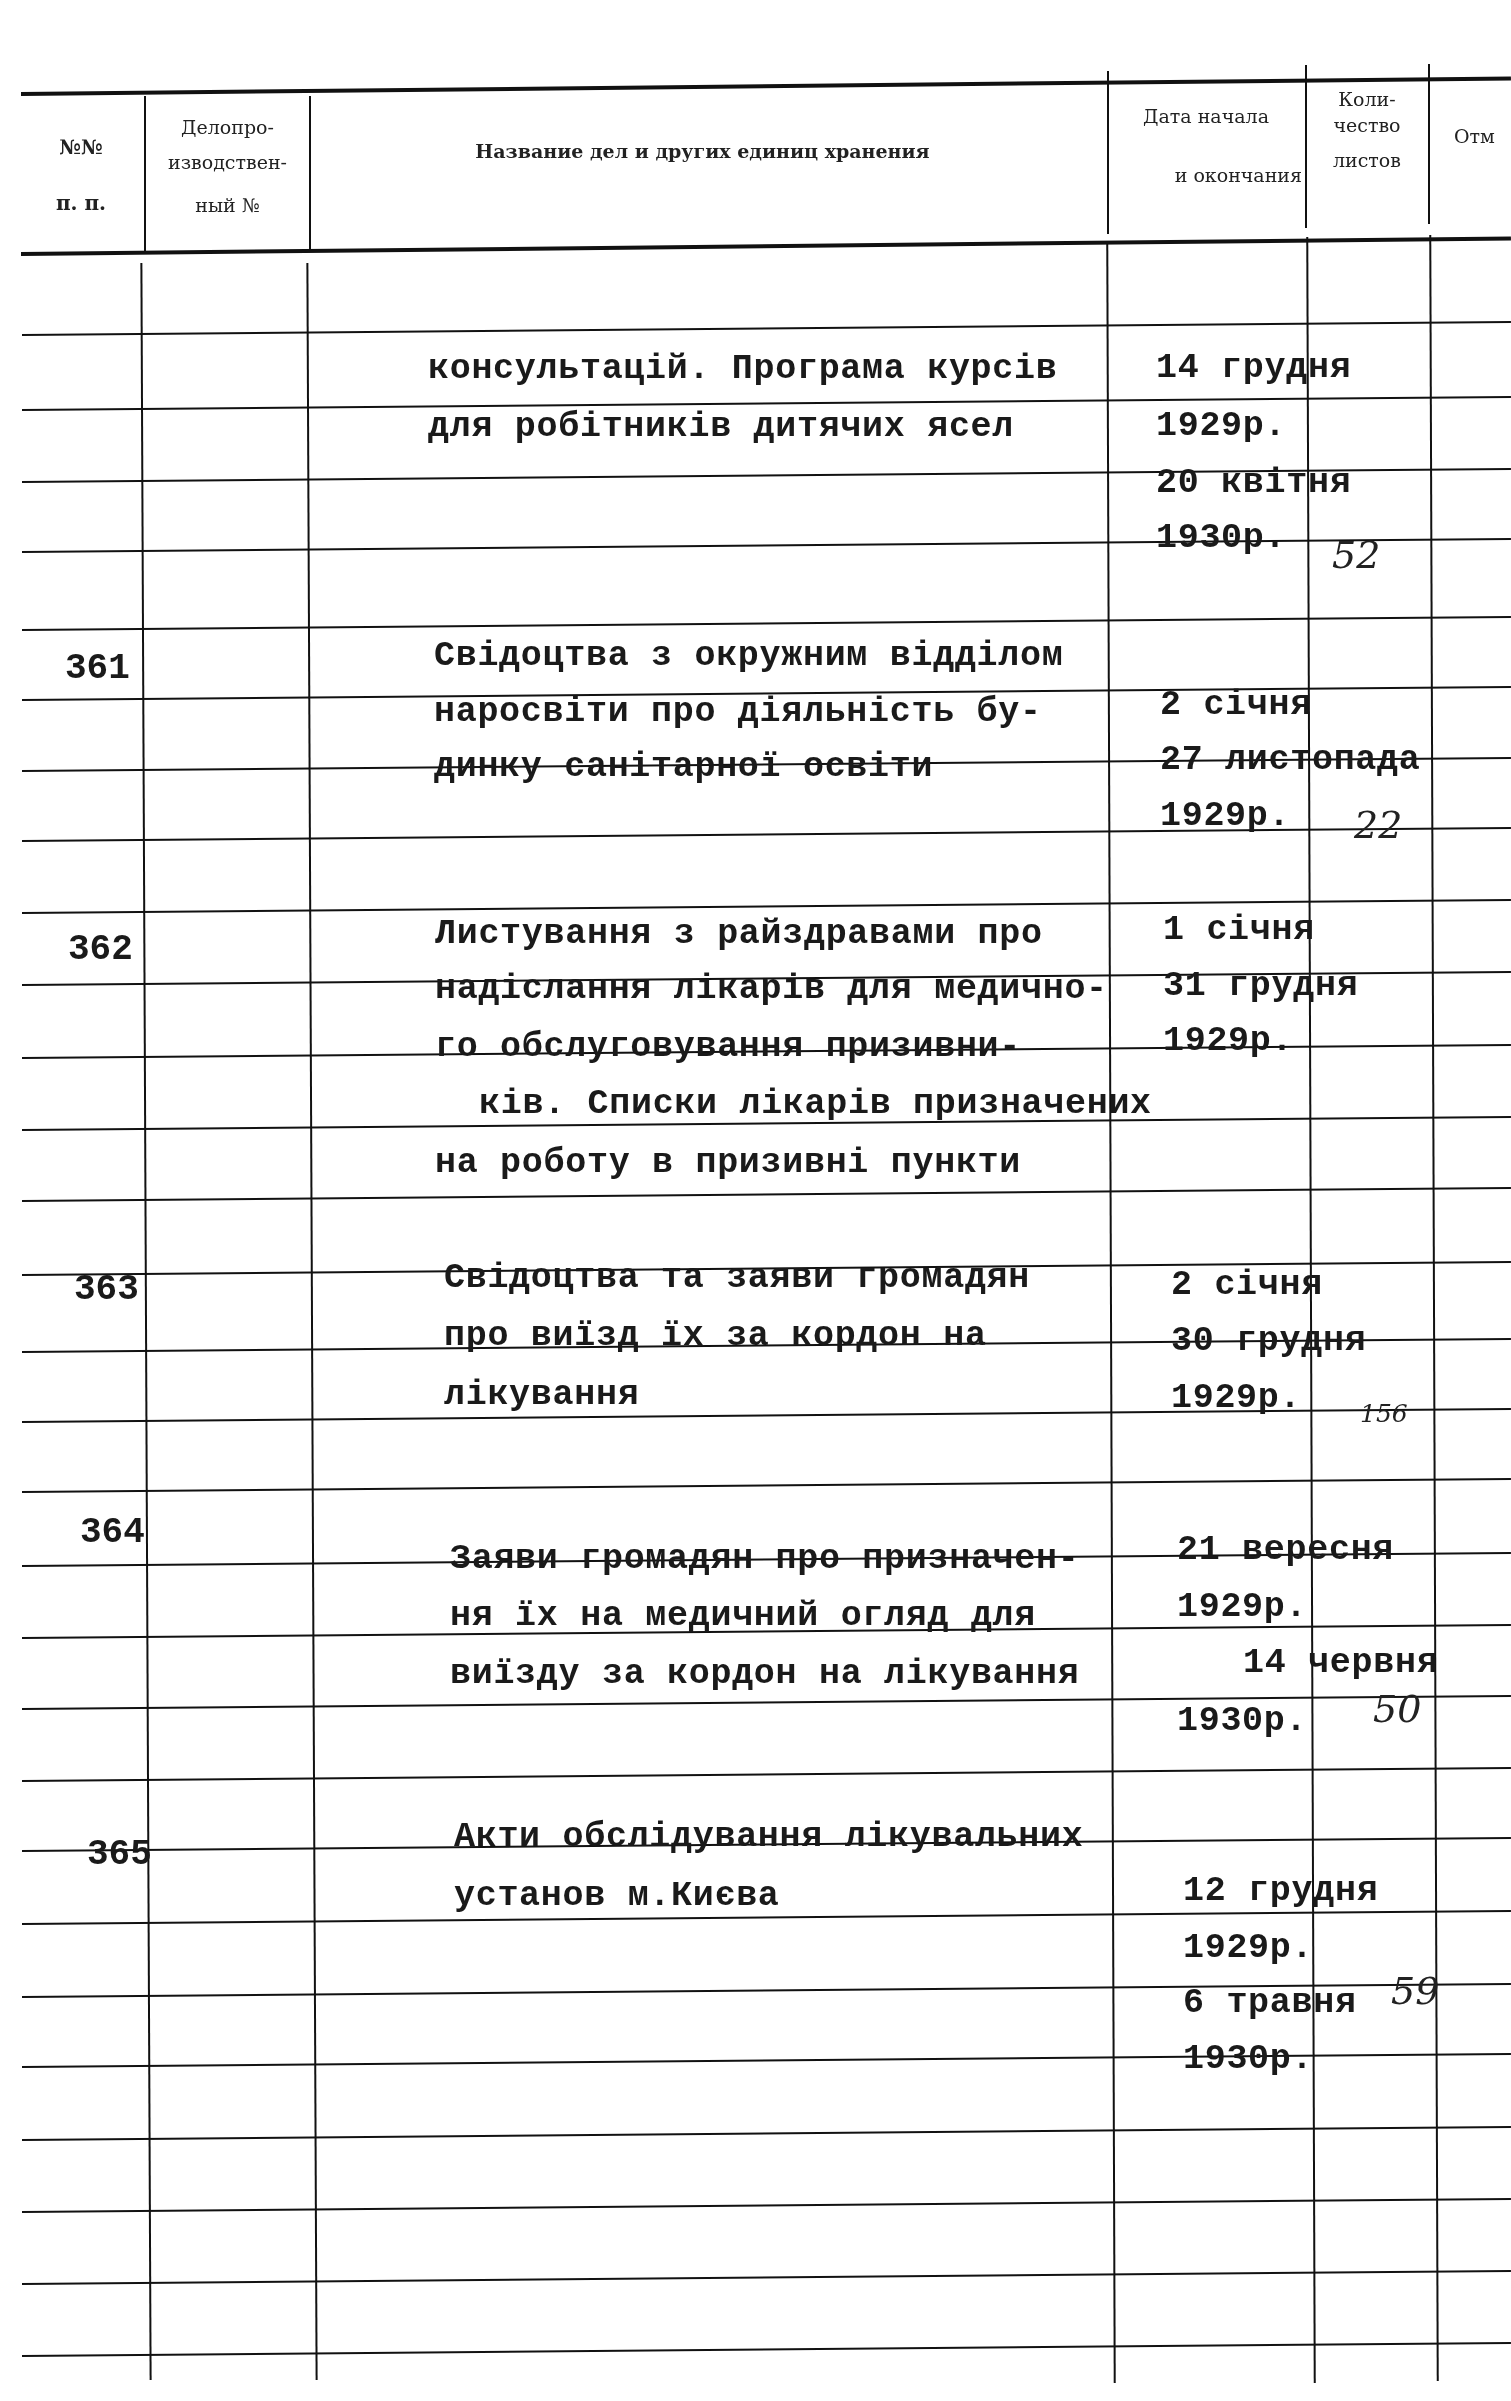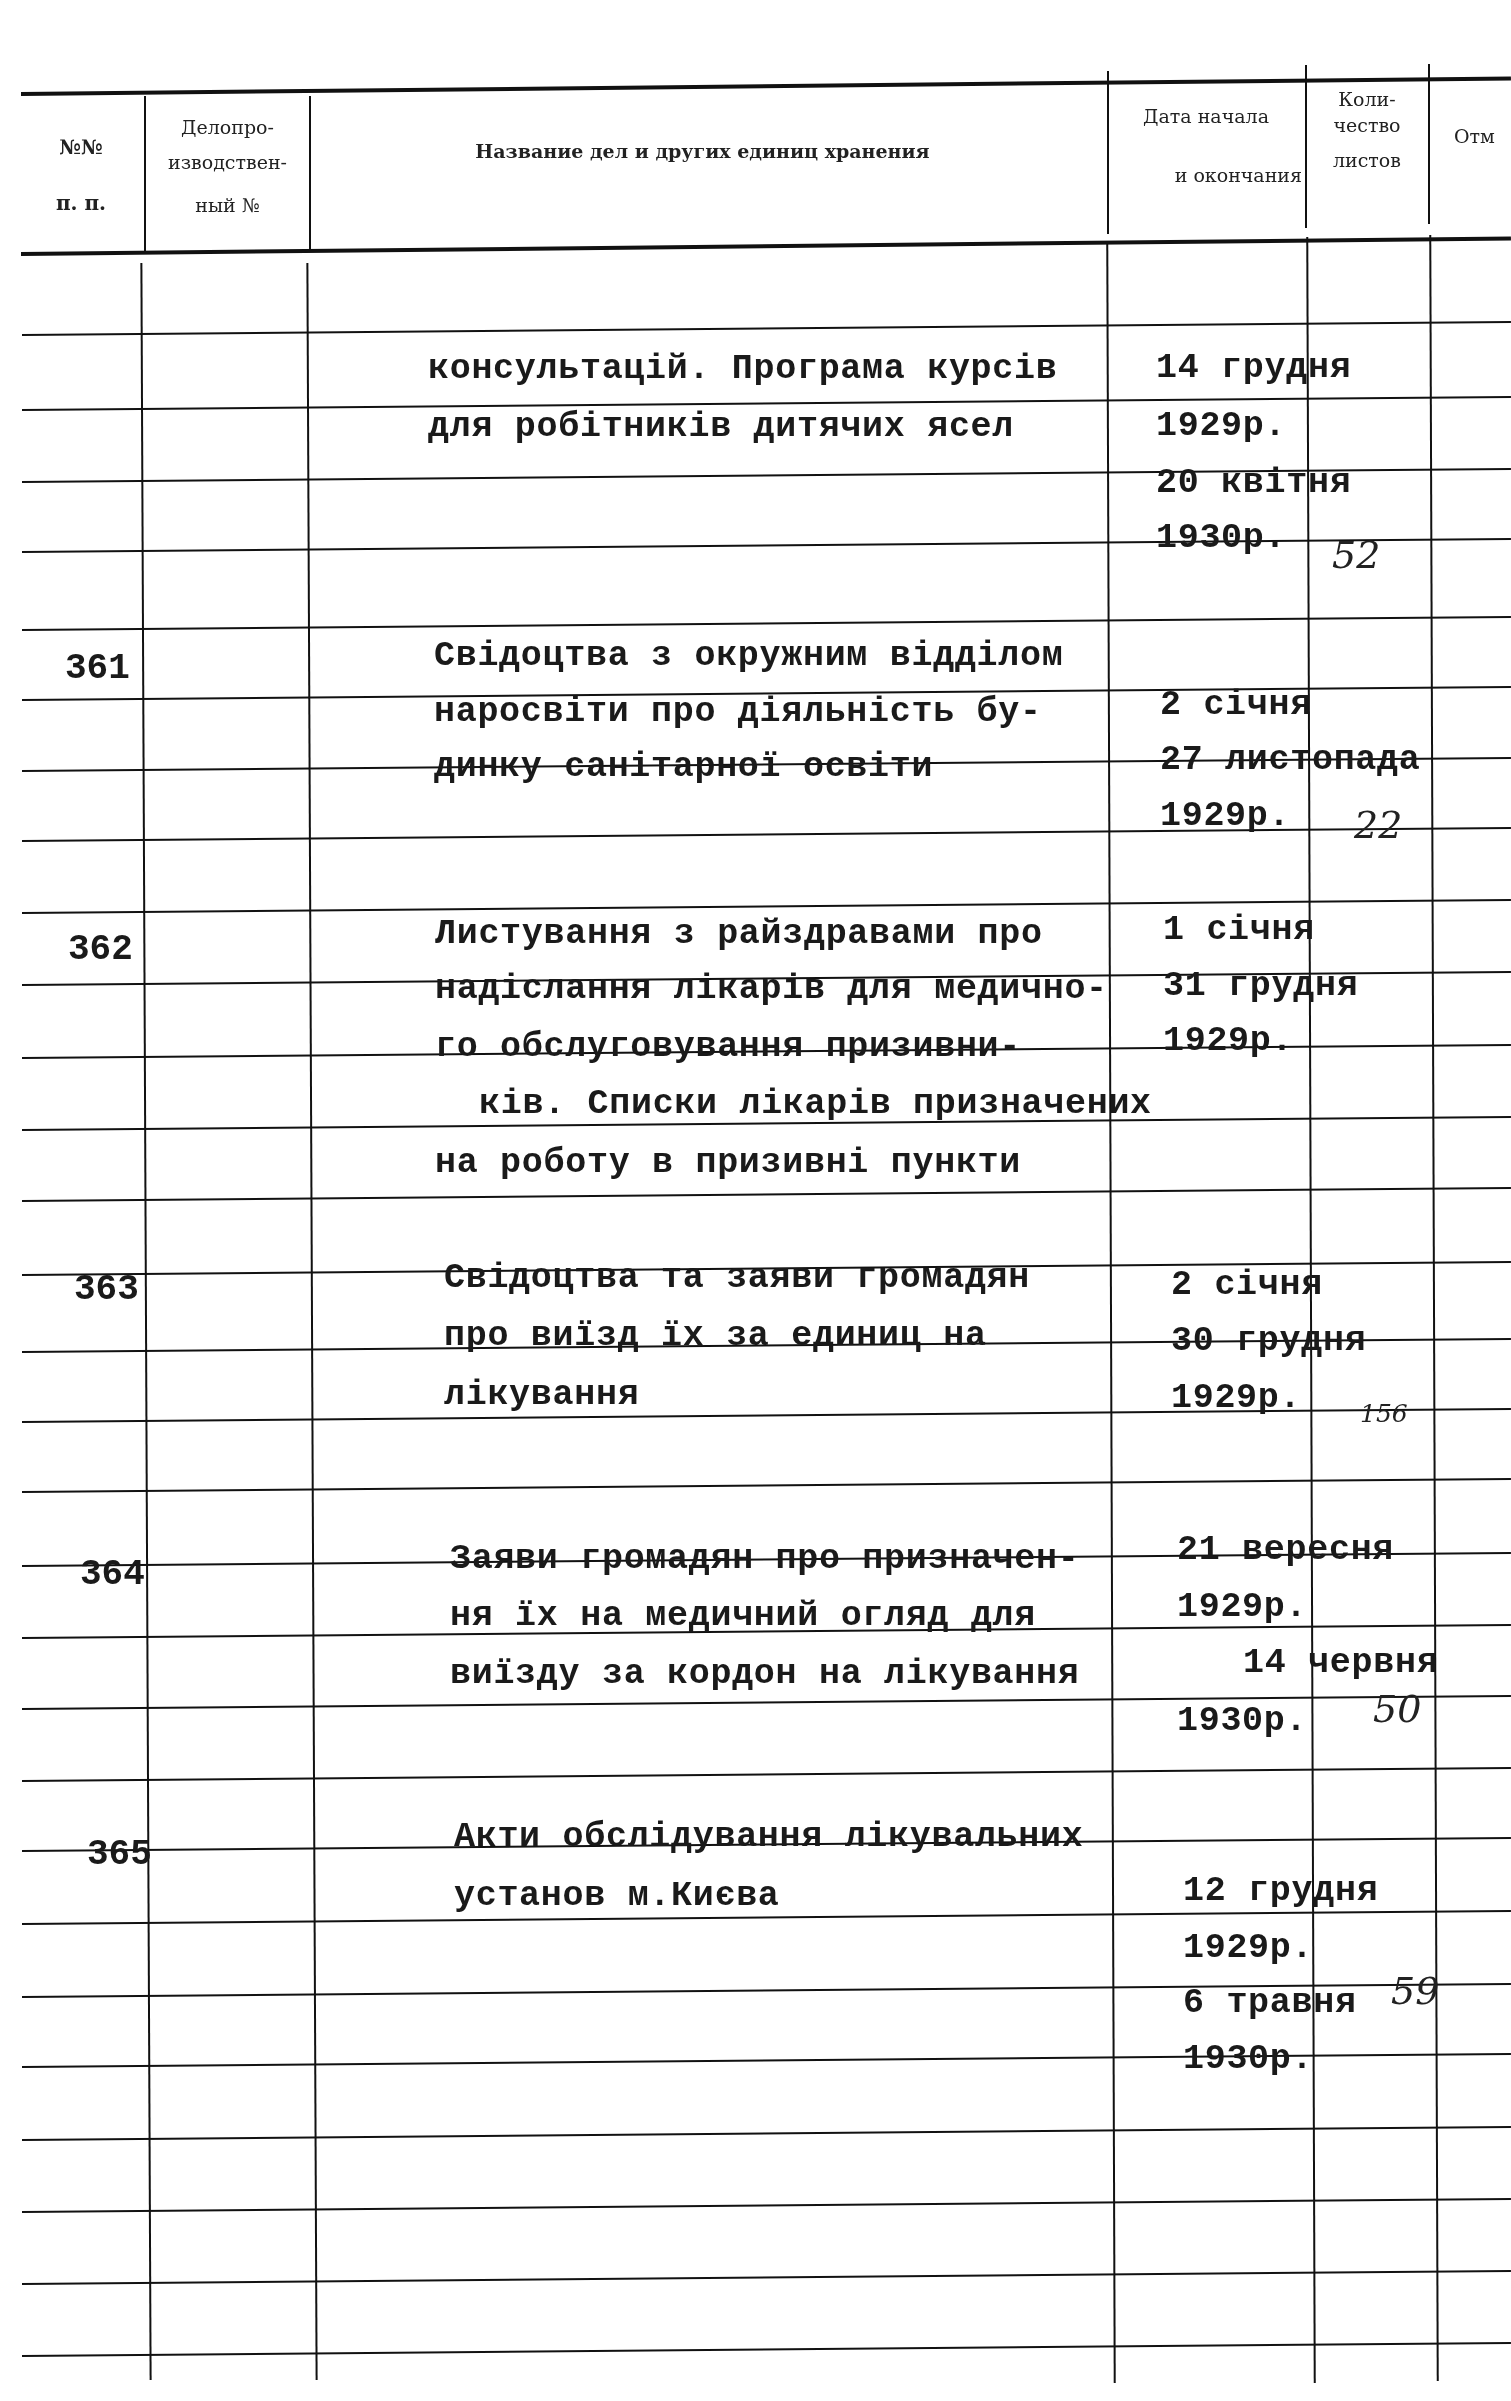--- a/index.html
+++ b/index.html
@@ -118,30 +118,30 @@
     <div class="tw" style="left:435px; top:1143px;">на роботу в призивні пункти</div>
     <div class="tw" style="left:1163px; top:910px;">1 січня</div>
     <div class="tw" style="left:1163px; top:966px;">31 грудня</div>
     <div class="tw" style="left:1163px; top:1021px;">1929р.</div>
     <div class="hand" style="left:1354px; top:1036px;"></div>
   </div>
 
   <div>
     <div class="num" style="left:74px; top:1269px;">363</div>
     <div class="tw" style="left:444px; top:1258px;">Свідоцтва та заяви громадян</div>
-    <div class="tw" style="left:444px; top:1316px;">про виїзд їх за единиц на</div>
+    <div class="tw" style="left:444px; top:1316px;">про виїзд їх за кордон на</div>
     <div class="tw" style="left:444px; top:1375px;">лікування</div>
     <div class="tw" style="left:1171px; top:1265px;">2 січня</div>
     <div class="tw" style="left:1171px; top:1321px;">30 грудня</div>
     <div class="tw" style="left:1171px; top:1378px;">1929р.</div>
     <div class="hand" style="left:1360px; top:1399px; font-size:25px;">156</div>
   </div>
 
   <div>
-    <div class="num" style="left:80px; top:1554px;">364</div>
+    <div class="num" style="left:80px; top:1512px;">364</div>
     <div class="tw" style="left:450px; top:1539px;">Заяви громадян про призначен-</div>
     <div class="tw" style="left:450px; top:1596px;">ня їх на медичний огляд для</div>
     <div class="tw" style="left:450px; top:1654px;">виїзду за кордон на лікування</div>
     <div class="tw" style="left:1177px; top:1530px;">21 вересня</div>
     <div class="tw" style="left:1177px; top:1587px;">1929р.</div>
     <div class="tw" style="left:1243px; top:1643px;">14 червня</div>
     <div class="tw" style="left:1177px; top:1701px;">1930р.</div>
     <div class="hand" style="left:1373px; top:1687px;">50</div>
   </div>
 

